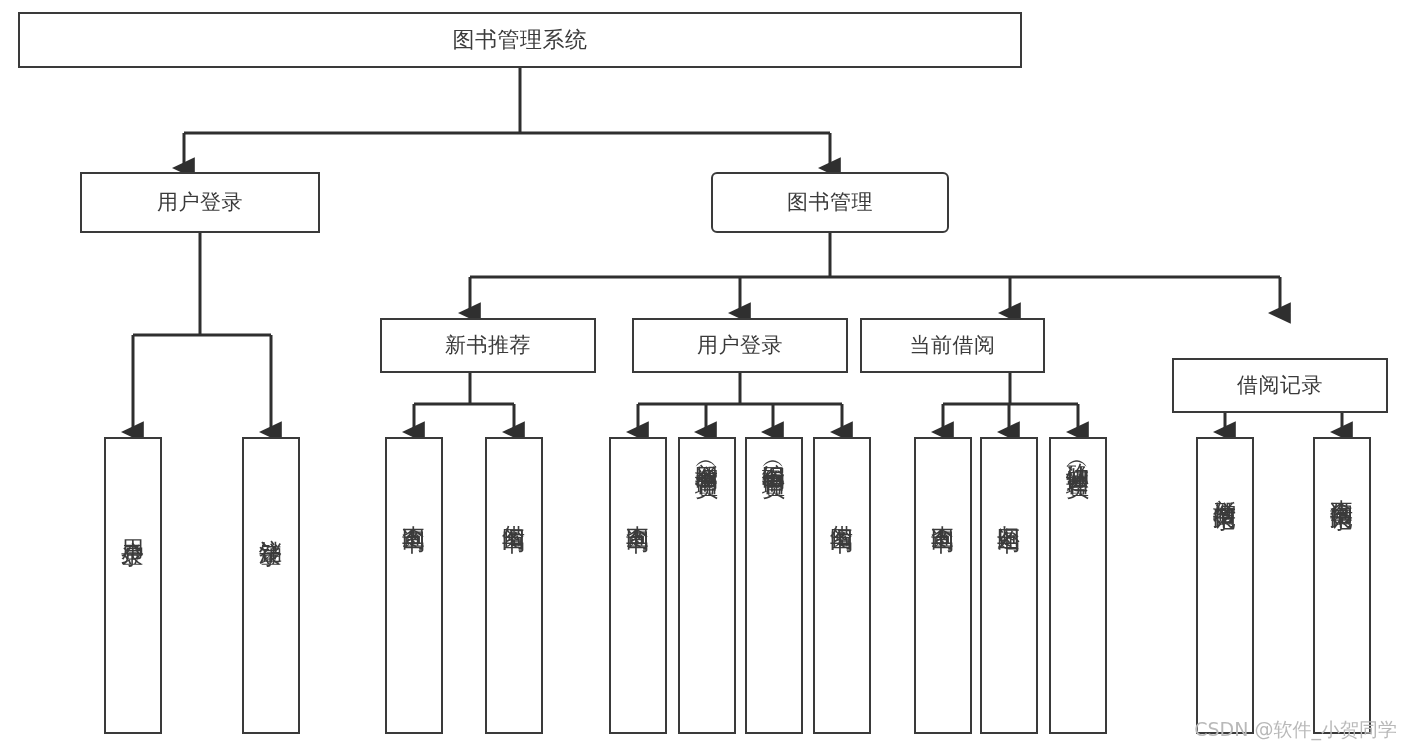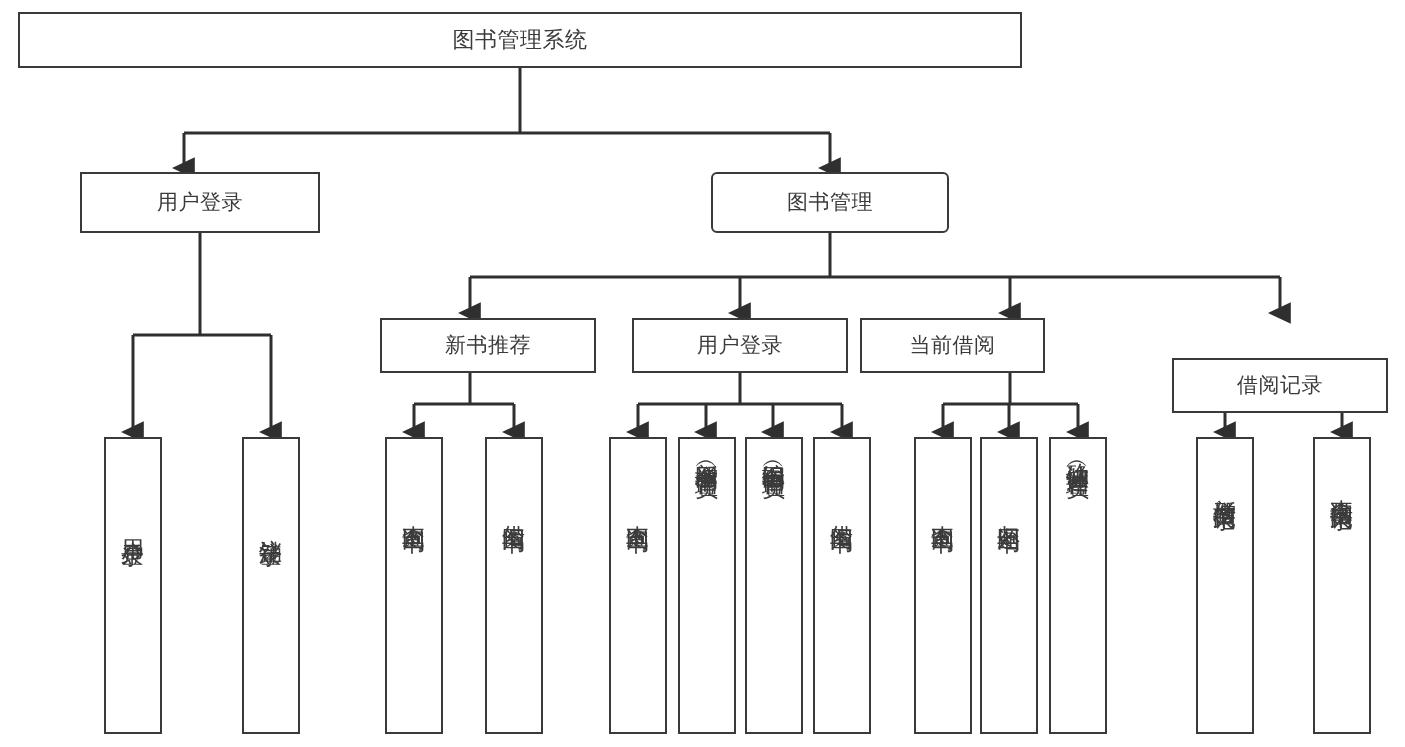--- a/index.html
+++ b/index.html
@@ -191,14 +191,15 @@
   </div>
 
   <div class="node leaf" style="left:1196px;top:437px;width:58px;height:297px;padding-top:42px;">
     <span class="label">新增借阅记录</span>
   </div>
 
   <div class="node leaf" style="left:1313px;top:437px;width:58px;height:297px;padding-top:42px;">
     <span class="label">查询借阅记录</span>
   </div>
 
+  <div class="watermark">CSDN @软件_小贺同学</div>
 
 </div>
 
 </body></html>

